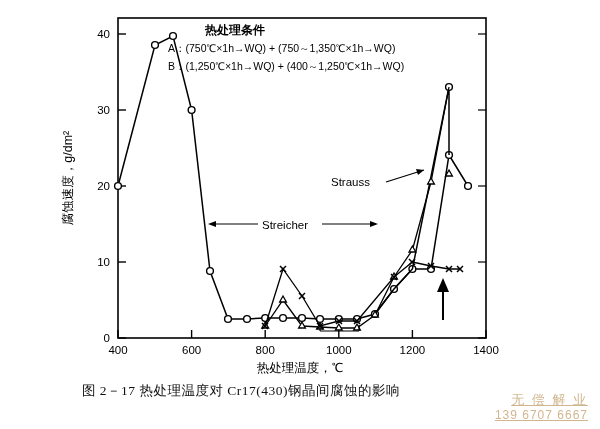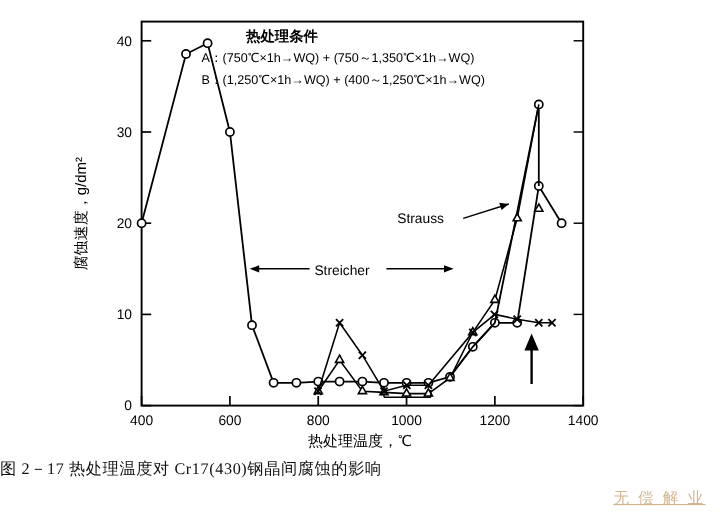--- a/index.html
+++ b/index.html
@@ -20,21 +20,21 @@
     left: 0;
     top: 0;
     width: 600px;
     height: 429px;
   }
   .caption {
     position: absolute;
     left: 0;
     top: 382px;
     width: 482px;
-    text-align: left;
+    text-align: center;
     font-size: 13.5px;
     font-family: "Liberation Serif", serif;
     letter-spacing: 0.5px;
     color: #111;
   }
   .watermark {
     position: absolute;
     right: 12px;
     bottom: 6px;
     text-align: right;
@@ -194,13 +194,14 @@
   <g>
     <path d="M443,320 L443,288" stroke="#000" stroke-width="2" fill="none"></path>
     <polygon points="443,278 437,292 449,292" fill="#000"></polygon>
   </g>
 </svg>
 
 <div class="caption">图 2－17   热处理温度对 Cr17(430)钢晶间腐蚀的影响</div>
 
 <div class="watermark">
   <div class="wm-top">无 偿 解 业</div>
+  <div class="wm-bot">139 6707 6667</div>
 </div>
 
 </body></html>

